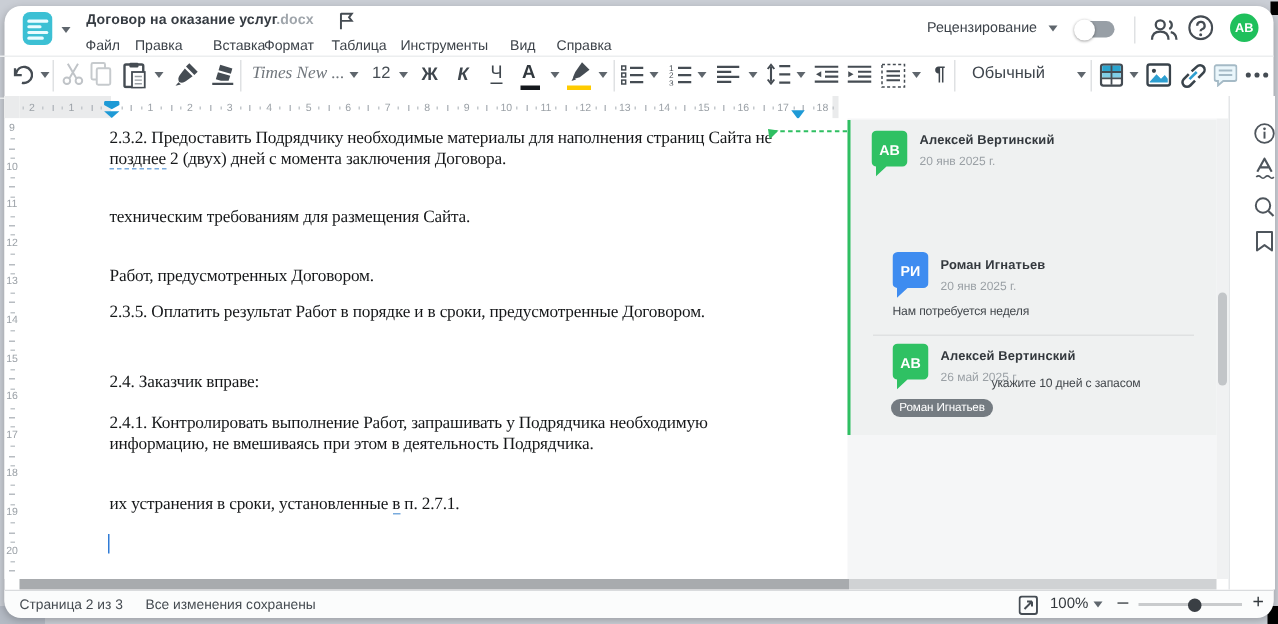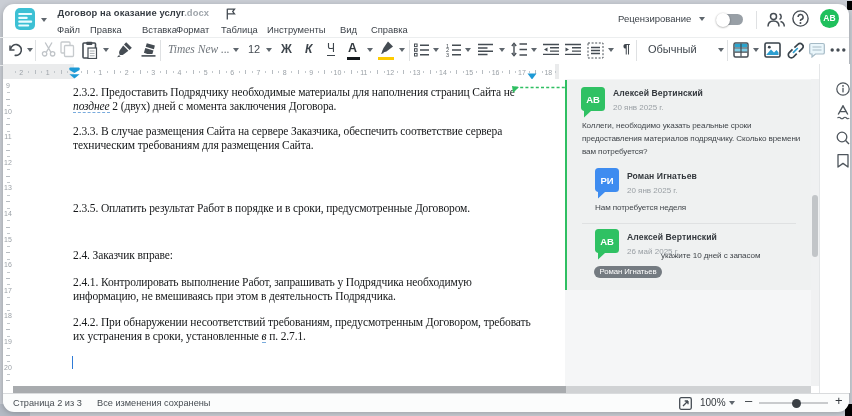--- a/index.html
+++ b/index.html
@@ -3,21 +3,21 @@
 <style>
   html,body{margin:0;padding:0;}
   body{width:852px;height:416px;position:relative;overflow:hidden;
        background:#caced5;font-family:"Liberation Sans",sans-serif;}
   .abs{position:absolute;}
   .win{left:3px;top:4px;width:846px;height:407px;background:#fff;border-radius:11px;
        box-shadow:0 2px 6px rgba(0,0,0,.25);}
   .sep{width:1px;background:#dfe1e3;}
   .caret{width:0;height:0;border-left:3.5px solid transparent;border-right:3.5px solid transparent;border-top:4px solid #5f666d;}
   svg{display:block;}
-  .spell{border-bottom:1.2px dashed #79abdd;font-style:italic;}
+  .spell{border-bottom:1.2px dashed #79abdd;}
   .dl{left:60px;white-space:nowrap;}
   .nm{font-size:8.6px;font-weight:700;color:#33383d;letter-spacing:0.1px;white-space:nowrap;}
   .dt{font-size:8px;color:#9aa0a5;white-space:nowrap;}
   .bd{font-size:8.1px;letter-spacing:-0.1px;line-height:13.3px;color:#41464b;white-space:nowrap;}
 </style></head>
 <body>
 
 <div class="abs" style="left:847px;top:1px;width:5px;height:9px;background:#000;"></div>
 <div class="abs" style="left:845px;top:404px;width:7px;height:12px;background:#000;"></div>
 <div class="abs" style="left:0;top:404px;width:30px;height:12px;background:#b4bac4;"></div>
@@ -354,48 +354,46 @@
   <div class="abs" style="left:3.5px;top:269.4px;width:3px;height:1px;background:#c3c8cc;"></div>
   <div class="abs" style="left:3px;top:275.8px;width:4px;height:1px;background:#b7bcc1;"></div>
   <div class="abs" style="left:3.5px;top:282.2px;width:3px;height:1px;background:#c3c8cc;"></div>
   <div class="abs" style="left:3.5px;top:295.0px;width:3px;height:1px;background:#c3c8cc;"></div>
   <div class="abs" style="left:3px;top:301.4px;width:4px;height:1px;background:#b7bcc1;"></div>
 </div>
 
 <div class="abs" id="doc" style="left:13px;top:79px;width:552px;height:307px;background:#fff;overflow:hidden;font-family:'Liberation Serif',serif;font-size:11.5px;letter-spacing:-0.12px;line-height:14px;color:#16181a;">
   <div class="abs dl" style="top:5.6px;">2.3.2. Предоставить Подрядчику необходимые материалы для наполнения страниц Сайта не</div>
   <div class="abs dl" style="top:20.1px;"><span class="spell">позднее</span> 2 (двух) дней с момента заключения Договора.</div>
-  <div class="abs dl" style="top:44.6px;">2.3.3. В случае размещения Сайта на сервере Заказчика, обеспечить соответствие сервера</div>
   <div class="abs dl" style="top:59.1px;">техническим требованиям для размещения Сайта.</div>
+  <div class="abs dl" style="top:98.1px;">Работ, предусмотренных Договором.</div>
   <div class="abs dl" style="top:122.1px;">2.3.5. Оплатить результат Работ в порядке и в сроки, предусмотренные Договором.</div>
   <div class="abs dl" style="top:169.2px;">2.4. Заказчик вправе:</div>
   <div class="abs dl" style="top:195.6px;">2.4.1. Контролировать выполнение Работ, запрашивать у Подрядчика необходимую</div>
   <div class="abs dl" style="top:210.1px;text-align:right;">информацию, не вмешиваясь при этом в деятельность Подрядчика.</div>
-  <div class="abs dl" style="top:235.5px;">2.4.2. При обнаружении несоответствий требованиям, предусмотренным Договором, требовать</div>
   <div class="abs dl" style="top:250px;">их устранения в сроки, установленные <span class="spell">в</span> п. 2.7.1.</div>
 
   <div class="abs" style="left:58.5px;top:277px;width:1.6px;height:13px;background:#2f7bd6;"></div>
 
   <svg class="abs" style="left:496px;top:5px;" width="56" height="10" viewBox="0 0 56 10">
     <path d="M4 9 L3 2 L10 3 Z" fill="#2fbf62"></path>
     <path d="M6 3.5 H56" stroke="#2fbf62" stroke-width="1.4" stroke-dasharray="3 2.2"></path>
   </svg>
 </div>
 
 <div class="abs" id="panel" style="left:565px;top:79px;width:246px;height:307px;background:#f5f6f7;">
 
   <div class="abs" style="left:0;top:1px;width:246px;height:210px;background:#eff1f1;border-left:2.5px solid #2fbf62;box-sizing:border-box;"></div>
 
   <svg class="abs" style="left:16px;top:8px;" width="24" height="31" viewBox="0 0 24 31">
     <path d="M3.5 0 H20.5 A3.5 3.5 0 0 1 24 3.5 V20.5 A3.5 3.5 0 0 1 20.5 24 H10 L3 30.5 V24 A3.5 3.5 0 0 1 0 20.5 V3.5 A3.5 3.5 0 0 1 3.5 0 Z" fill="#2fc163"></path>
     <text x="12" y="16" font-size="9.5" font-weight="700" fill="#fff" text-anchor="middle" font-family="Liberation Sans">АВ</text>
   </svg>
   <div class="abs nm" style="left:48px;top:9px;">Алексей Вертинский</div>
   <div class="abs dt" style="left:48px;top:23.5px;">20 янв 2025 г.</div>
-  <div class="abs bd" style="left:17px;top:39.5px;">Коллеги, необходимо указать реальные сроки<br>предоставления материалов подрядчику. Сколько времени<br>вам потребуется?</div>
 
   <svg class="abs" style="left:30px;top:89px;" width="24" height="31" viewBox="0 0 24 31">
     <path d="M3.5 0 H20.5 A3.5 3.5 0 0 1 24 3.5 V20.5 A3.5 3.5 0 0 1 20.5 24 H10 L3 30.5 V24 A3.5 3.5 0 0 1 0 20.5 V3.5 A3.5 3.5 0 0 1 3.5 0 Z" fill="#3e8cf0"></path>
     <text x="12" y="16" font-size="9.5" font-weight="700" fill="#fff" text-anchor="middle" font-family="Liberation Sans">РИ</text>
   </svg>
   <div class="abs nm" style="left:62px;top:92px;">Роман Игнатьев</div>
   <div class="abs dt" style="left:62px;top:106.5px;">20 янв 2025 г.</div>
   <div class="abs bd" style="left:30px;top:122px;">Нам потребуется неделя</div>
   <div class="abs" style="left:17px;top:144px;width:214px;height:1px;background:#dfe1e2;"></div>
 

